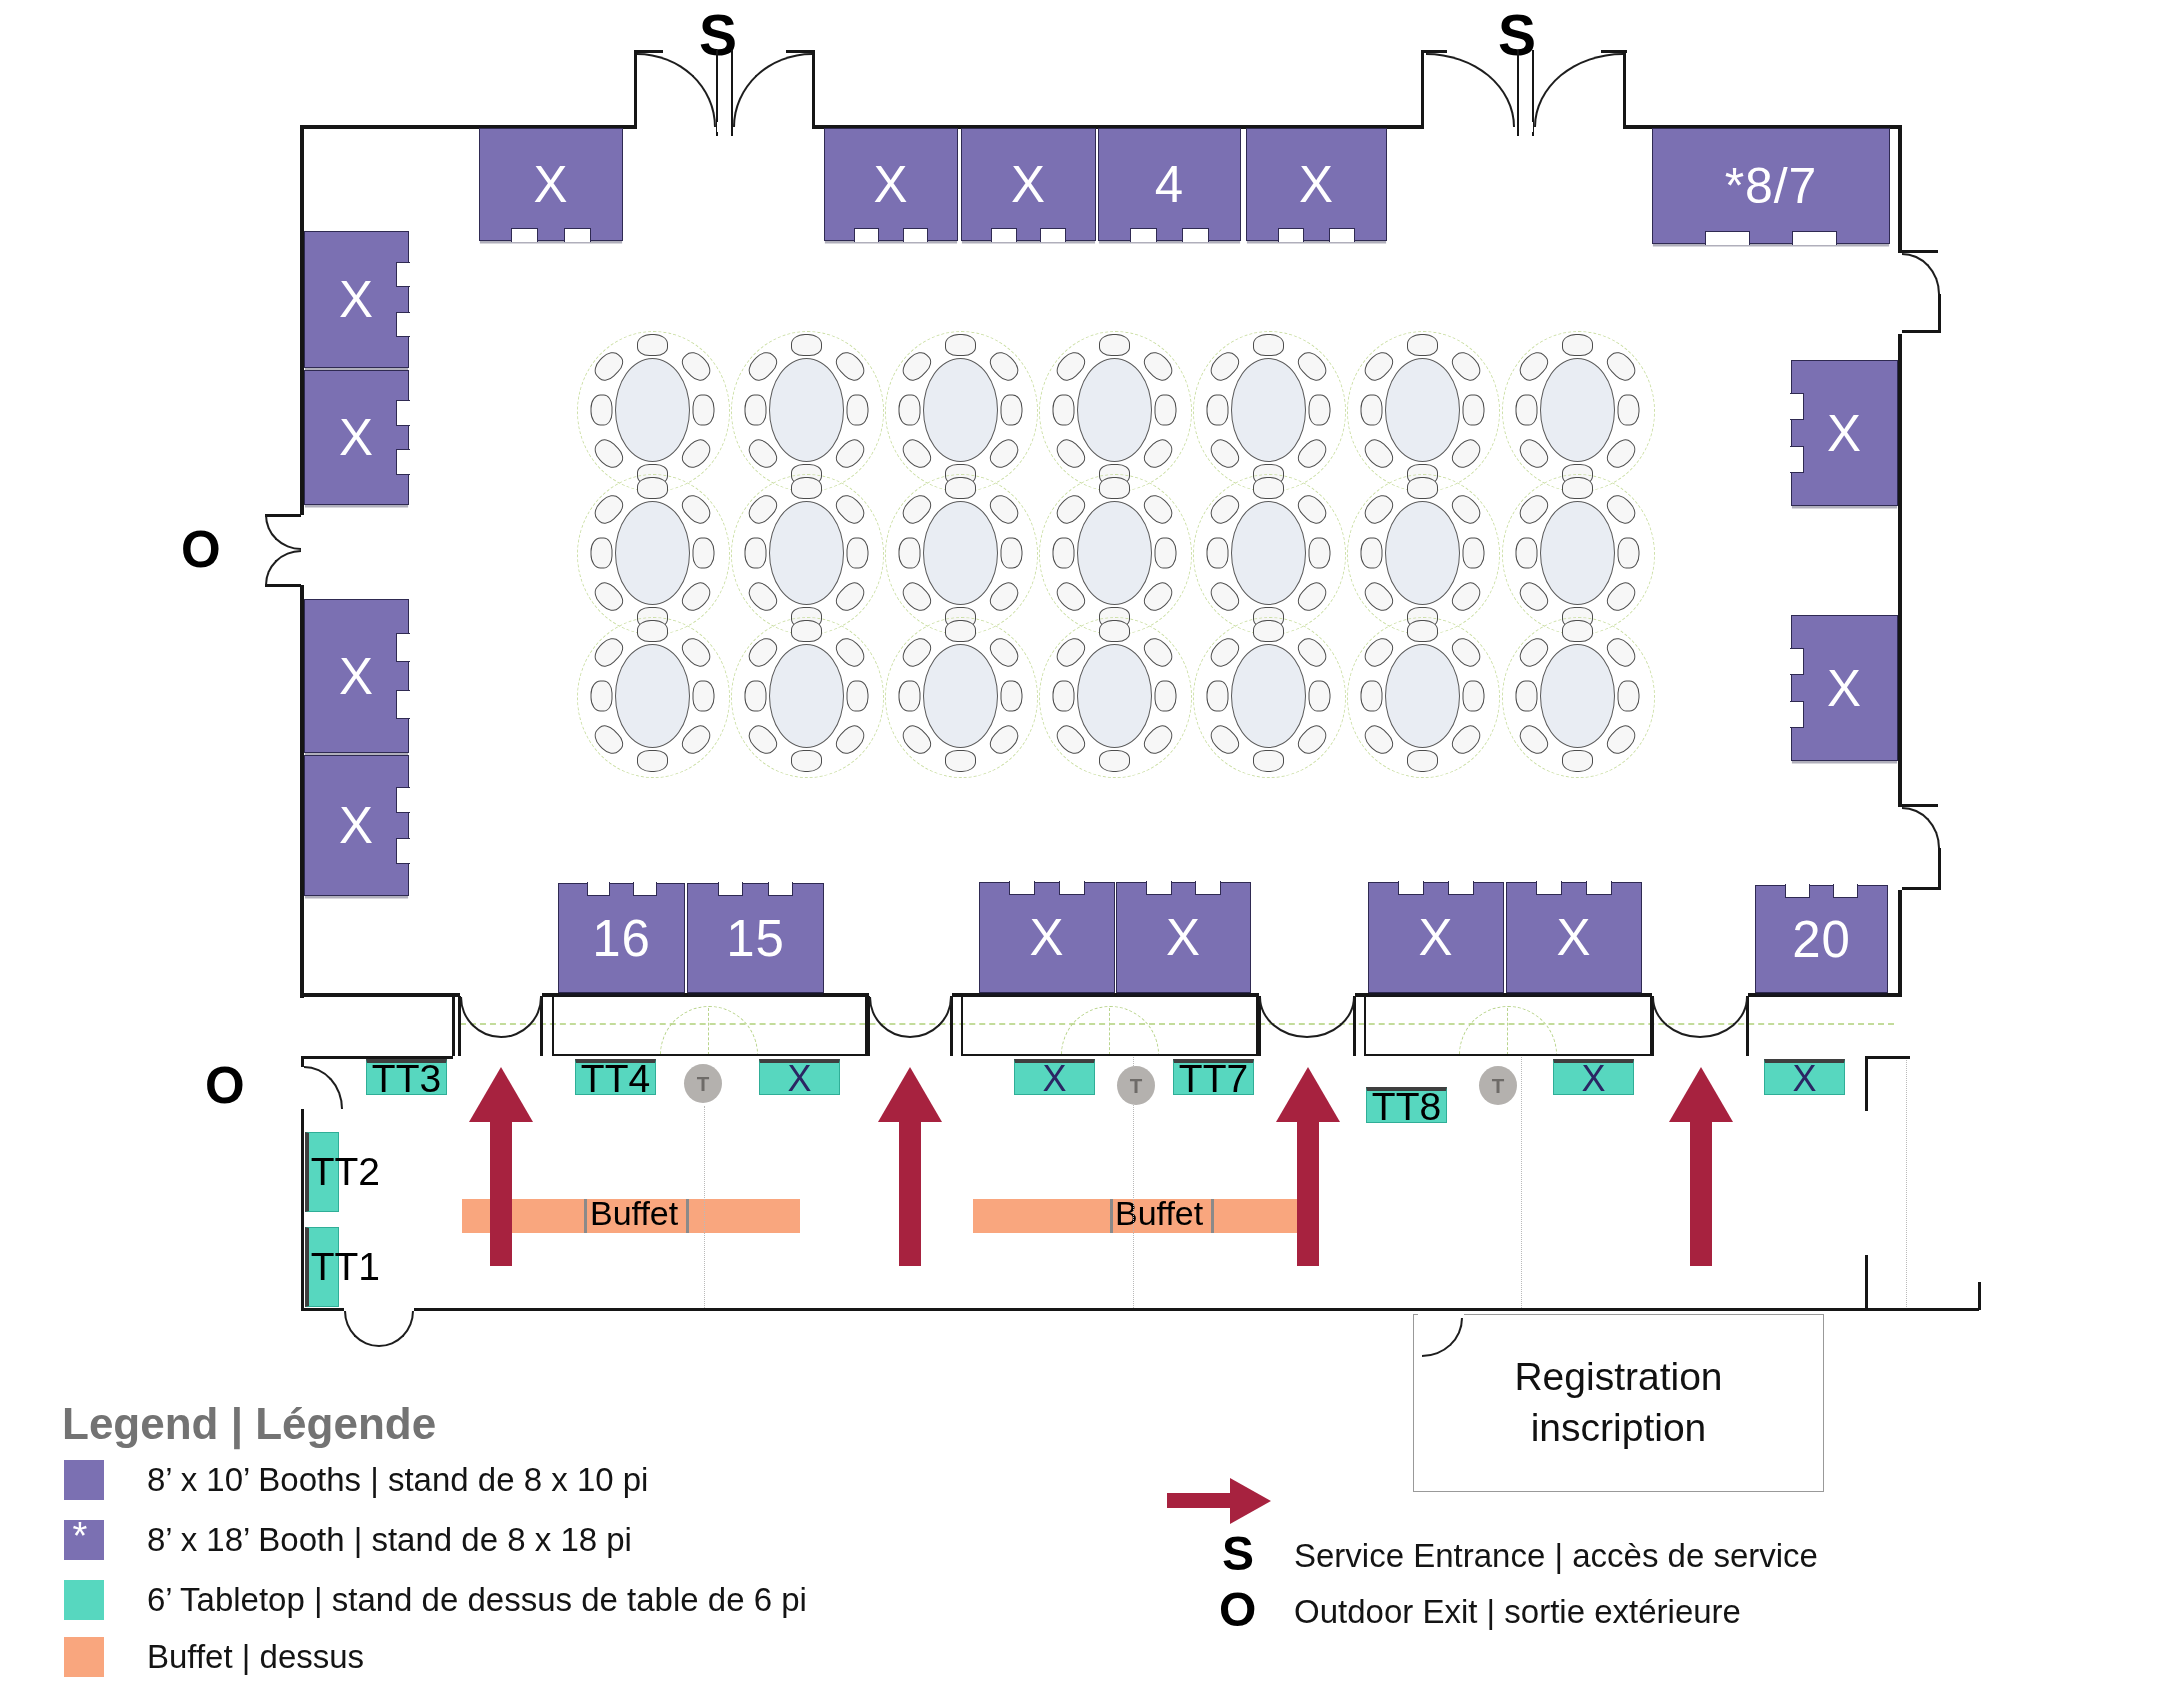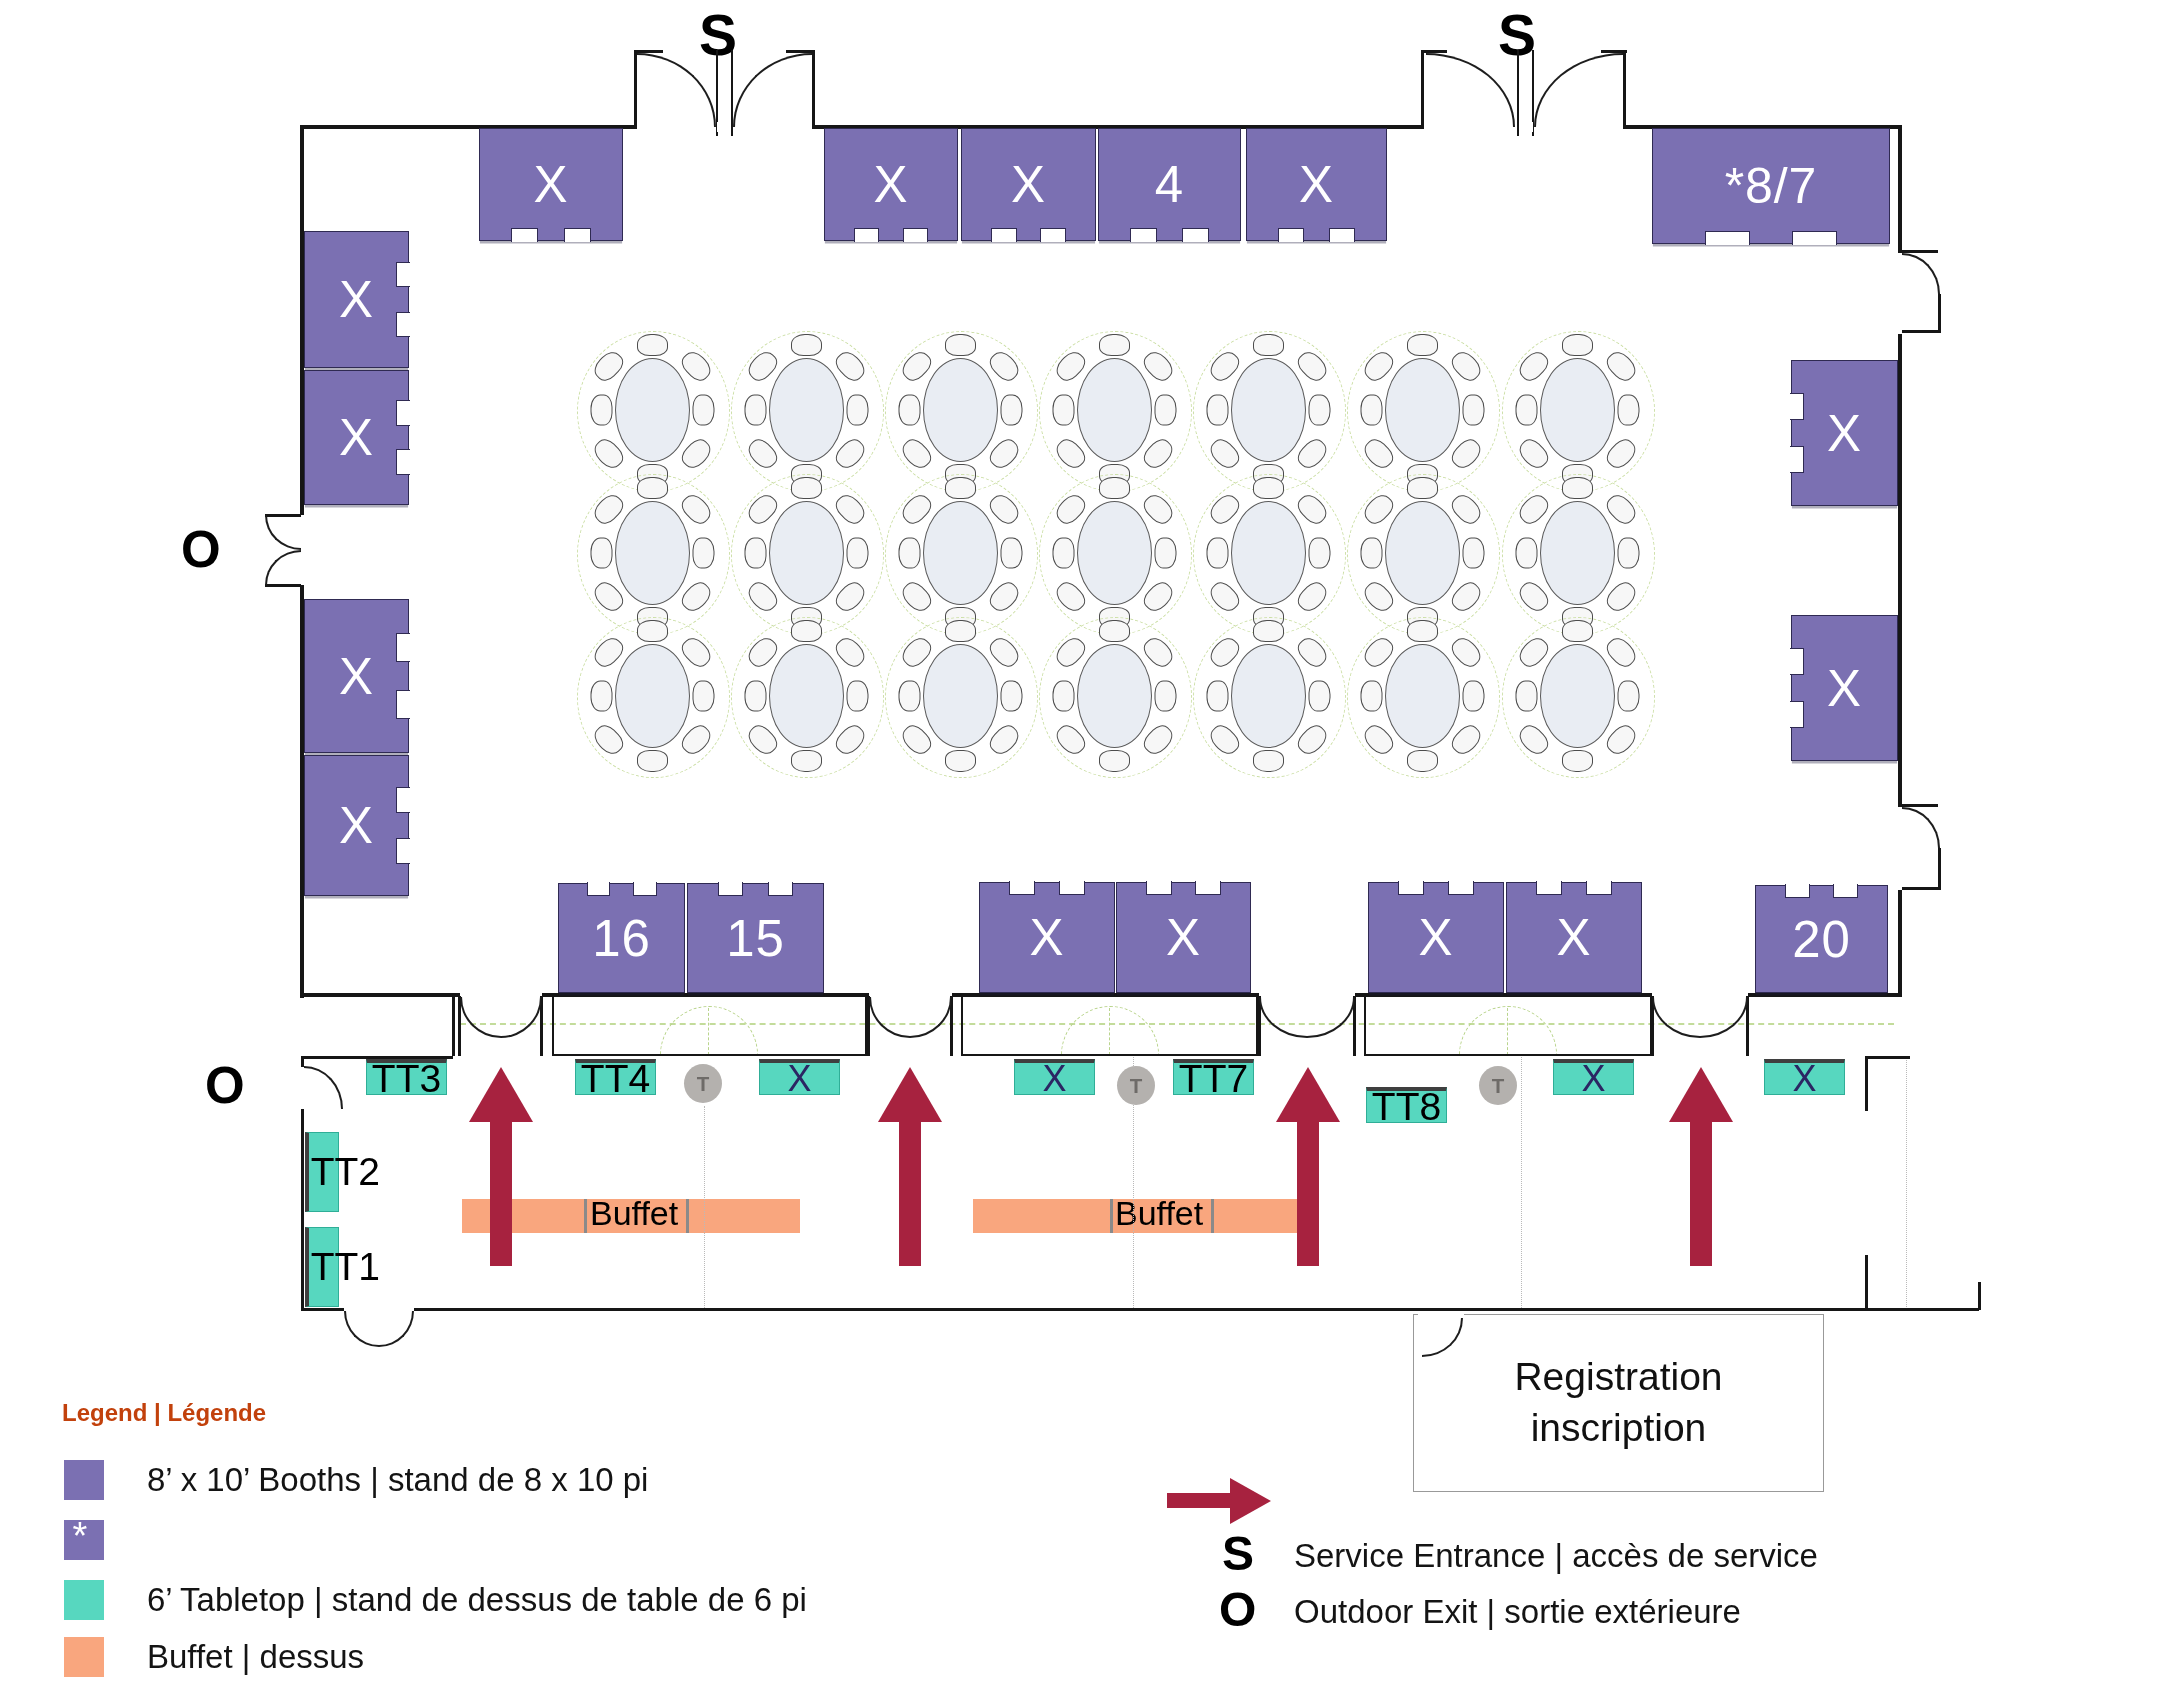--- a/index.html
+++ b/index.html
@@ -42,21 +42,21 @@
                  border-bottom:55px solid #a7223f;}
   .arrowup .shaft{width:22px;height:144px;background:#a7223f;margin:0 auto;}
   .biglabel{position:absolute;color:#000;font-weight:800;}
   .table-group{position:absolute;}
   .clearance{position:absolute;border:1.7px dashed #ccdfa6;border-radius:50%;}
   .chair{position:absolute;width:31px;height:22px;background:#f7f7f7;border:1.7px solid #4c4c4c;
          border-radius:45% 45% 40% 40%;box-sizing:border-box;}
   .ttable{position:absolute;background:#e9edf3;border:1.7px solid #5a5a5a;border-radius:50%;box-sizing:border-box;}
   .reg{position:absolute;border:1.7px solid #999;background:#fff;display:flex;flex-direction:column;
        align-items:center;justify-content:center;color:#111;font-size:39px;line-height:1.3;}
-  .leg-title{position:absolute;font-size:24px;font-weight:700;color:#c2410c;}
+  .leg-title{position:absolute;font-size:44px;font-weight:700;color:#737373;}
   .swatch{position:absolute;width:40px;height:40px;}
   .leg-text{position:absolute;font-size:33px;color:#141414;line-height:40px;white-space:nowrap;}
   .leg-sym{position:absolute;font-size:48px;font-weight:800;color:#000;}
   .leg-arrow-shaft{position:absolute;background:#a7223f;}
   .leg-arrow-head{position:absolute;width:0;height:0;border-top:23px solid transparent;
                   border-bottom:23px solid transparent;border-left:41px solid #a7223f;}
   .starmark{position:absolute;color:#fff;font-size:38px;font-weight:400;left:8.6px;top:-5.1px;}
 </style>
 </head>
 <body>
@@ -86,20 +86,21 @@
   </div>
 
   <div class="leg-title" style="left:62px;top:1399px;">Legend | Légende</div>
 
   <div class="swatch" style="left:64px;top:1460px;background:#7b70b2;"></div>
   <div class="leg-text" style="left:147px;top:1460px;">8’ x 10’ Booths | stand de 8 x 10 pi</div>
 
   <div class="swatch" style="left:64px;top:1520px;background:#7b70b2;">
     <span class="starmark">*</span>
   </div>
+  <div class="leg-text" style="left:147px;top:1520px;">8’ x 18’ Booth | stand de 8 x 18 pi</div>
 
   <div class="swatch" style="left:64px;top:1580px;background:#57d7bf;"></div>
   <div class="leg-text" style="left:147px;top:1580px;">6’ Tabletop | stand de dessus de table de 6 pi</div>
 
   <div class="swatch" style="left:64px;top:1637px;background:#f9a67e;"></div>
   <div class="leg-text" style="left:147px;top:1637px;">Buffet | dessus</div>
 
   <div class="leg-arrow-shaft" style="left:1167px;top:1493px;width:63px;height:15.4px;"></div>
   <div class="leg-arrow-head" style="left:1230px;top:1478px;"></div>
 

